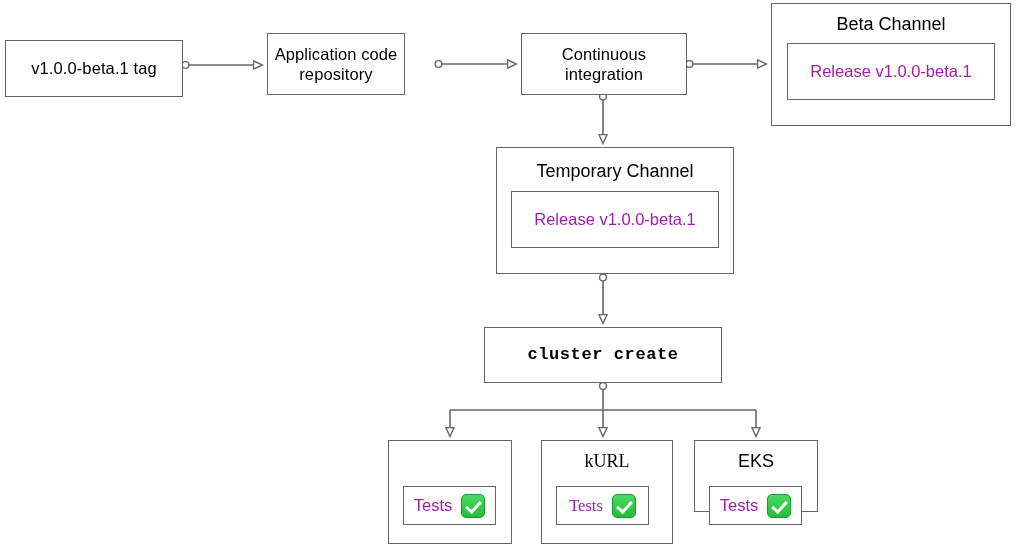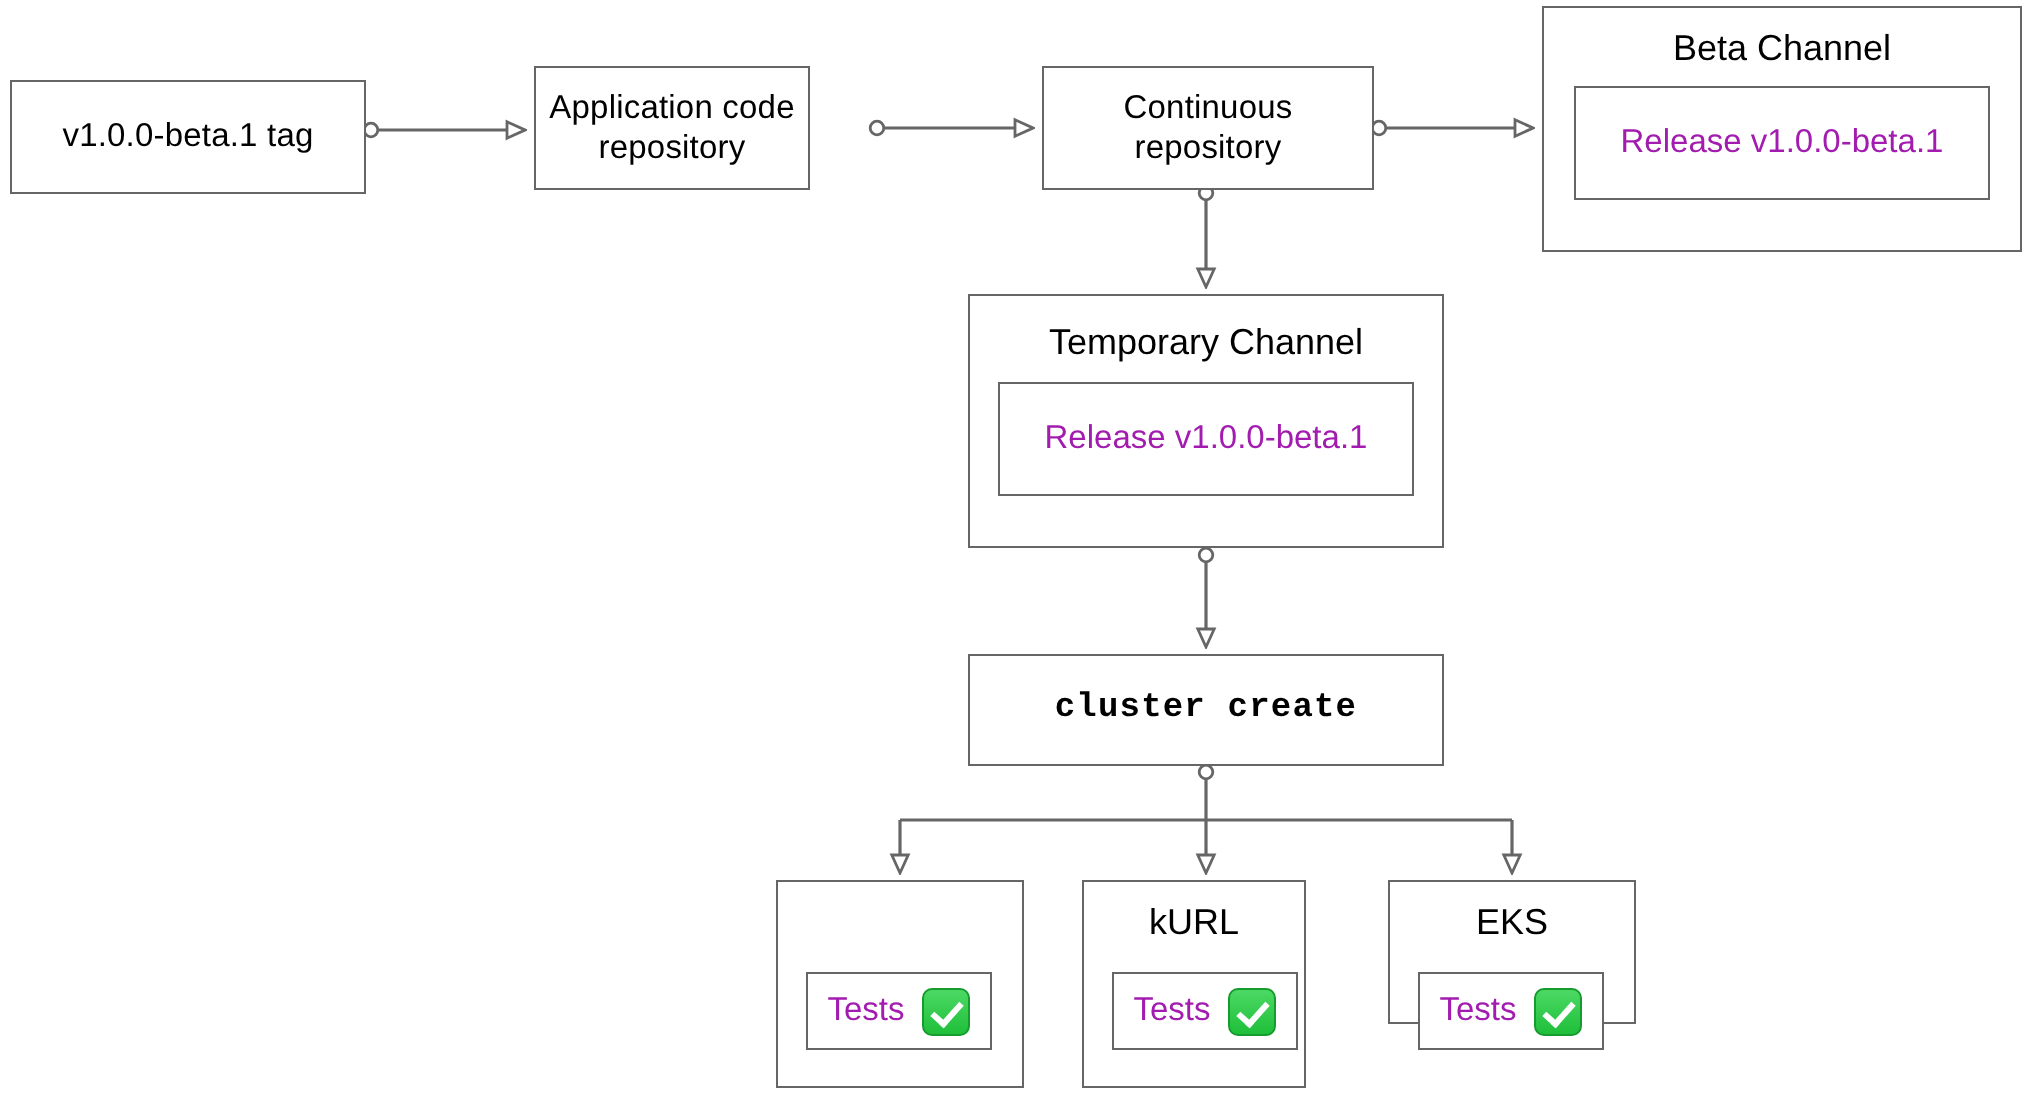--- a/index.html
+++ b/index.html
@@ -146,51 +146,51 @@
     <span class="node-label">v1.0.0-beta.1 tag</span>
   </div>
 
   <div class="node" style="left:267px; top:33px; width:138px; height:62px;">
     <span class="node-label">Application code
 repository</span>
   </div>
 
   <div class="node" style="left:521px; top:33px; width:166px; height:62px;">
     <span class="node-label">Continuous
-repository</span>
+integration</span>
   </div>
 
   <div class="node container-node" style="left:771px; top:3px; width:240px; height:123px;">
     <div class="container-title" style="top:10px;">Beta Channel</div>
     <div class="inner-node" style="left:15px; top:39px; width:208px; height:57px;">
       <span class="inner-label">Release v1.0.0-beta.1</span>
     </div>
   </div>
 
-  <div class="node container-node" style="left:484px; top:147px; width:238px; height:127px;">
+  <div class="node container-node" style="left:496px; top:147px; width:238px; height:127px;">
     <div class="container-title" style="top:13px;">Temporary Channel</div>
     <div class="inner-node" style="left:14px; top:43px; width:208px; height:57px;">
       <span class="inner-label">Release v1.0.0-beta.1</span>
     </div>
   </div>
 
   <div class="node" style="left:484px; top:327px; width:238px; height:56px;">
     <span class="node-label mono-label">cluster create</span>
   </div>
 
   <div class="node container-node" style="left:388px; top:440px; width:124px; height:104px;">
     <div class="inner-node" style="left:14px; top:45px; width:93px; height:39px;">
       <span class="tests-row">
         <span class="inner-label">Tests</span>
         <span class="check-badge"></span>
       </span>
     </div>
   </div>
 
-  <div class="node container-node" style="left:541px; top:440px; width:112px; height:104px;">
+  <div class="node container-node" style="left:541px; top:440px; width:132px; height:104px;font-family:Liberation Serif, serif;">
     <div class="container-title" style="top:10px;">kURL</div>
     <div class="inner-node" style="left:14px; top:45px; width:93px; height:39px;">
       <span class="tests-row">
         <span class="inner-label">Tests</span>
         <span class="check-badge"></span>
       </span>
     </div>
   </div>
 
   <div class="node container-node" style="left:694px; top:440px; width:124px; height:72px;">

